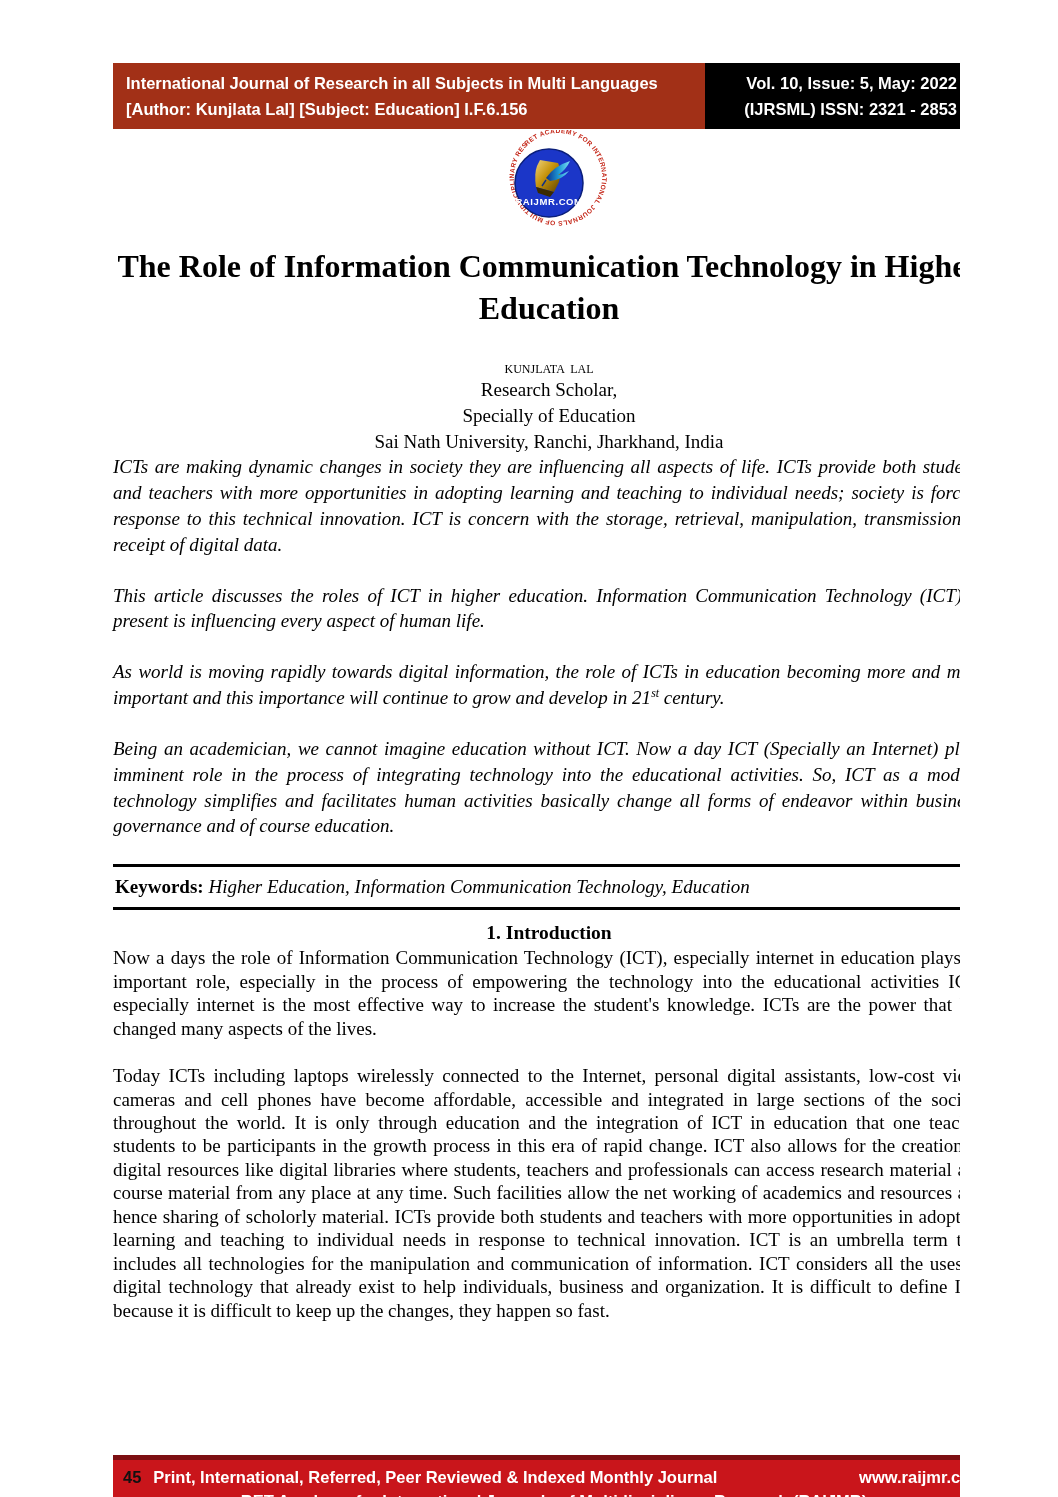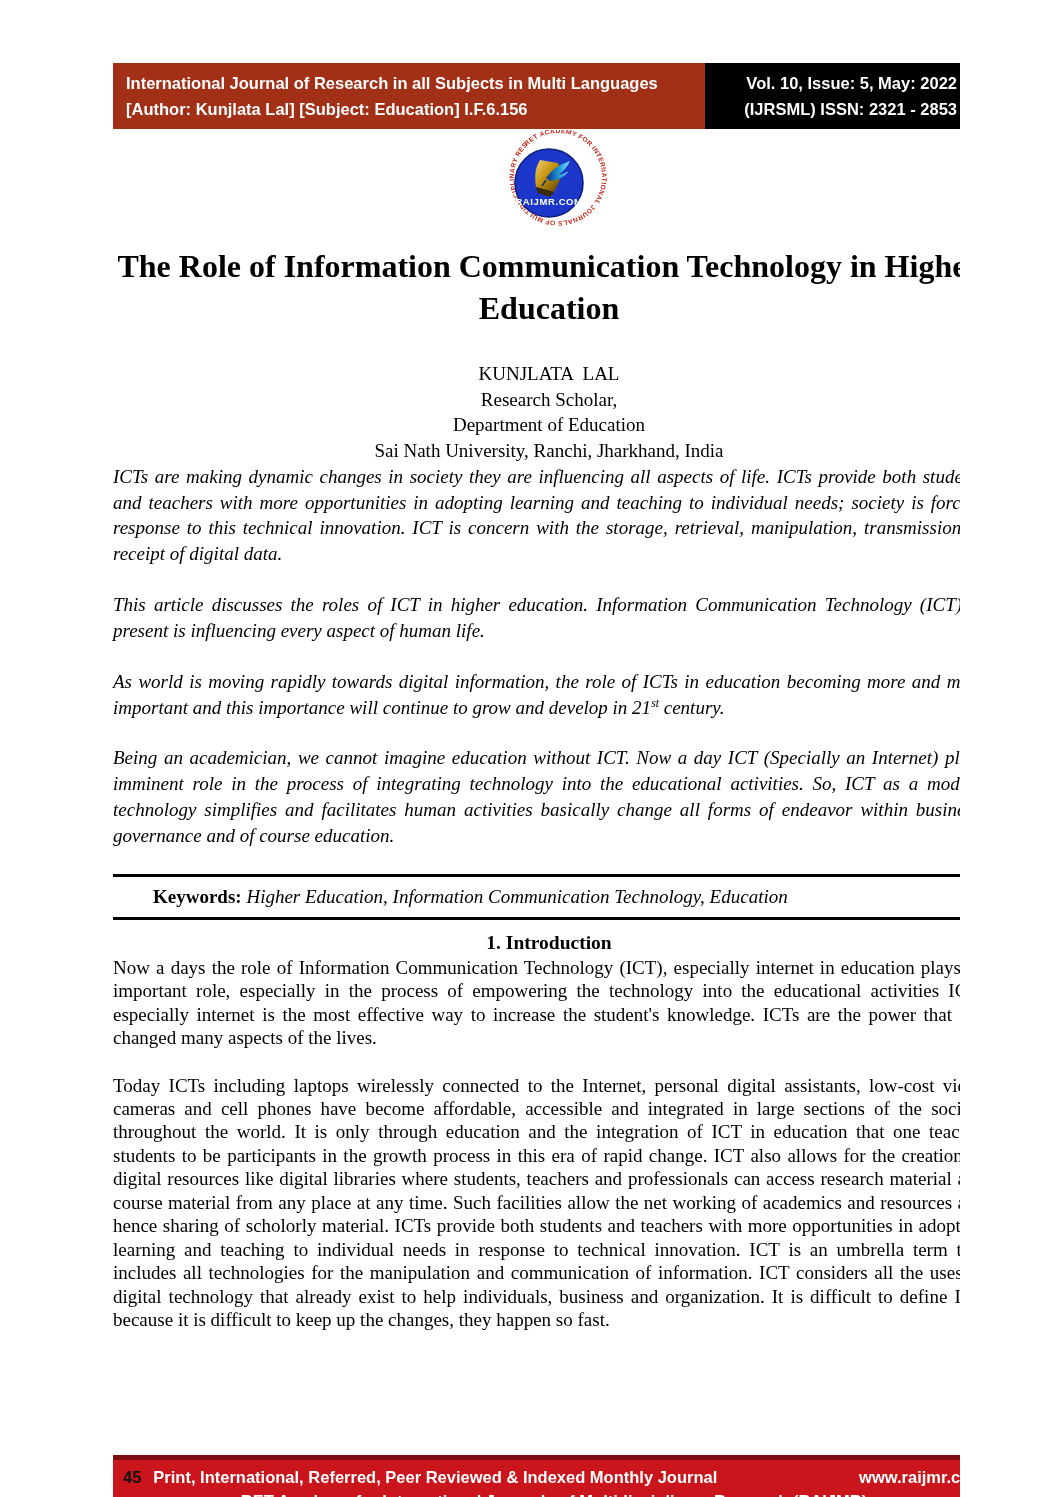--- a/index.html
+++ b/index.html
@@ -52,21 +52,21 @@
   
   .title {
     margin-top: 10px;
     text-align: center;
     font-weight: bold;
     font-size: 32px;
     line-height: 1.3;
     font-family: Liberation Serif, serif;
   }
   .author { margin-top: 13px; text-align: center; line-height: 1.35; }
-  .author-name { font-size: 19px; white-space: pre; margin-top: 32px; }
+  .author-name { font-size: 12px; white-space: pre; margin-top: 32px; }
   .author-line { font-size: 19px; }
 
   
   .abs-heading { margin-top: 26px; font-weight: bold; font-size: 20px; }
   .abs-para {
     font-style: italic;
     font-size: 19px;
     line-height: 1.36;
     text-align: justify;
     margin: 0 0 25px 0;
@@ -74,21 +74,21 @@
   .abs-para:last-of-type { margin-bottom: 14px; }
   sup { font-size: 0.62em; vertical-align: super; line-height: 0; }
 
   
   .keywords {
     border-top: 3px solid #000;
     border-bottom: 3px solid #000;
     padding: 9px 2px;
     font-size: 19px;
   }
-  .keywords .kw-label { font-weight: bold; font-style: normal; margin-left: 38px; }
+  .keywords .kw-label { font-weight: bold; font-style: normal; }
   .keywords .kw-text { font-style: italic; }
 
   
   .intro-heading { margin-top: 12px; font-weight: bold; font-size: 19.5px; text-align: center; }
   .intro-para {
     font-size: 19px;
     line-height: 1.235;
     text-align: justify;
     margin: 2px 0 24px 0;
   }
@@ -157,21 +157,21 @@
         <path d="M58 50 L54 56" stroke="#0B2E8A" stroke-width="1.4"></path>
         <text x="61" y="75" text-anchor="middle" font-family="Liberation Sans, sans-serif" font-size="9.5" font-weight="bold" fill="#ffffff" letter-spacing="0.6">RAIJMR.COM</text>
       </svg>
     </div>
 
     <div class="title">The Role of Information Communication Technology in Higher Education</div>
 
     <div class="author">
       <div class="author-name">KUNJLATA  LAL</div>
       <div class="author-line">Research Scholar,</div>
-      <div class="author-line">Department of Education</div>
+      <div class="author-line">Specially of Education</div>
       <div class="author-line">Sai Nath University, Ranchi, Jharkhand, India</div>
     </div>
 
     <p class="abs-para">ICTs are making dynamic changes in society they are influencing all aspects of life. ICTs provide both students and teachers with more opportunities in adopting learning and teaching to individual needs; society is forcing response to this technical innovation. ICT is concern with the storage, retrieval, manipulation, transmission or receipt of digital data.</p>
     <p class="abs-para">This article discusses the roles of ICT in higher education. Information Communication Technology (ICT) at present is influencing every aspect of human life.</p>
     <p class="abs-para"><span>As world is moving rapidly towards digital information, the role of ICTs in education becoming more and more important and this importance will continue to grow and develop in 21</span><sup>st</sup><span> century.</span></p>
     <p class="abs-para">Being an academician, we cannot imagine education without ICT. Now a day ICT (Specially an Internet) plays imminent role in the process of integrating technology into the educational activities. So, ICT as a modern technology simplifies and facilitates human activities basically change all forms of endeavor within business, governance and of course education.</p>
 
     <div class="keywords">
       <span class="kw-label">Keywords:</span><span class="kw-text"> Higher Education, Information Communication Technology, Education</span>

